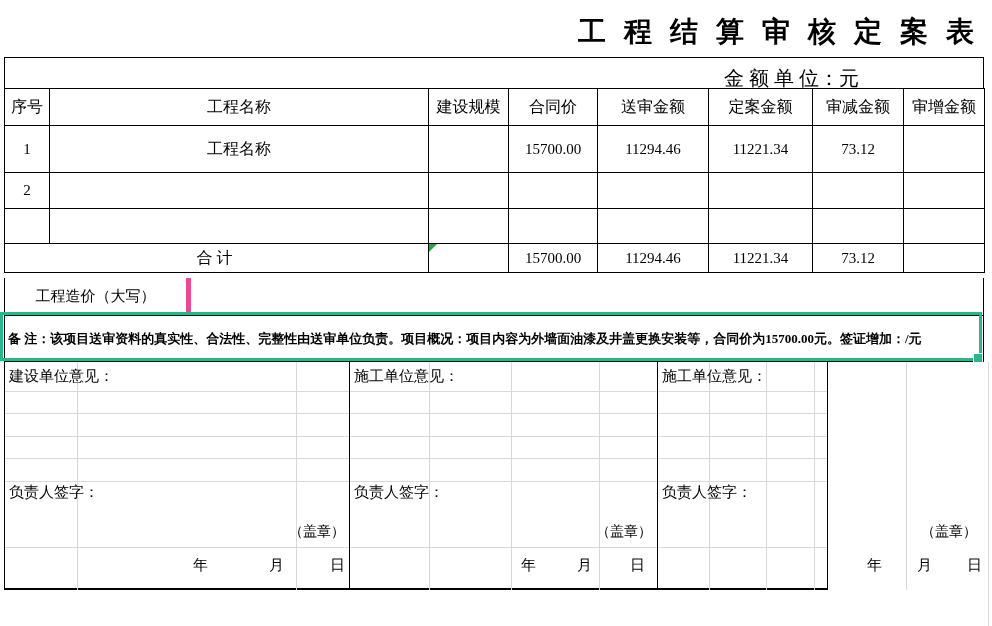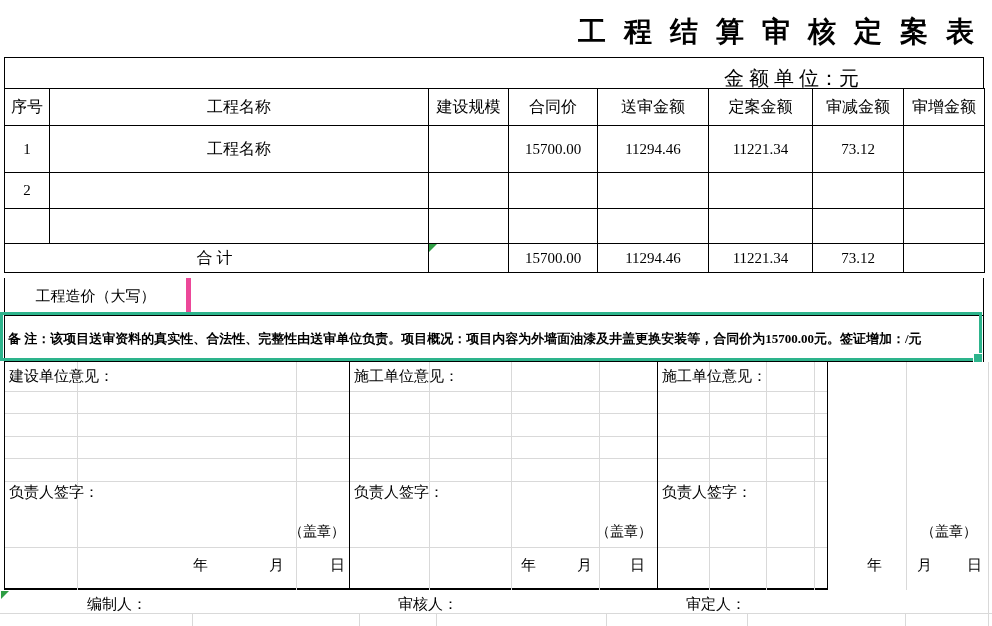--- a/index.html
+++ b/index.html
@@ -195,27 +195,14 @@
     <span class="op-label" style="left:657px;top:5px">施工单位意见：</span>
     <span class="op-label" style="left:657px;top:121px">负责人签字：</span>
     <span class="op-label seal" style="left:916px;top:161px">（盖章）</span>
     <span class="datechar" style="left:862px">年</span>
     <span class="datechar" style="left:912px">月</span>
     <span class="datechar" style="left:962px">日</span>
   </div>
 
   <div id="right-grid-v"></div>
 
-  <div id="footer">
-    <div class="tri"></div>
-    <div class="fhl"></div>
-    <div class="fvl" style="left:192px"></div>
-    <div class="fvl" style="left:359px"></div>
-    <div class="fvl" style="left:436px"></div>
-    <div class="fvl" style="left:606px"></div>
-    <div class="fvl" style="left:747px"></div>
-    <div class="fvl" style="left:905px"></div>
-    <span class="f-label" style="left:87px">编制人：</span>
-    <span class="f-label" style="left:398px">审核人：</span>
-    <span class="f-label" style="left:686px">审定人：</span>
-  </div>
 
 </div>
 
 </body></html>

